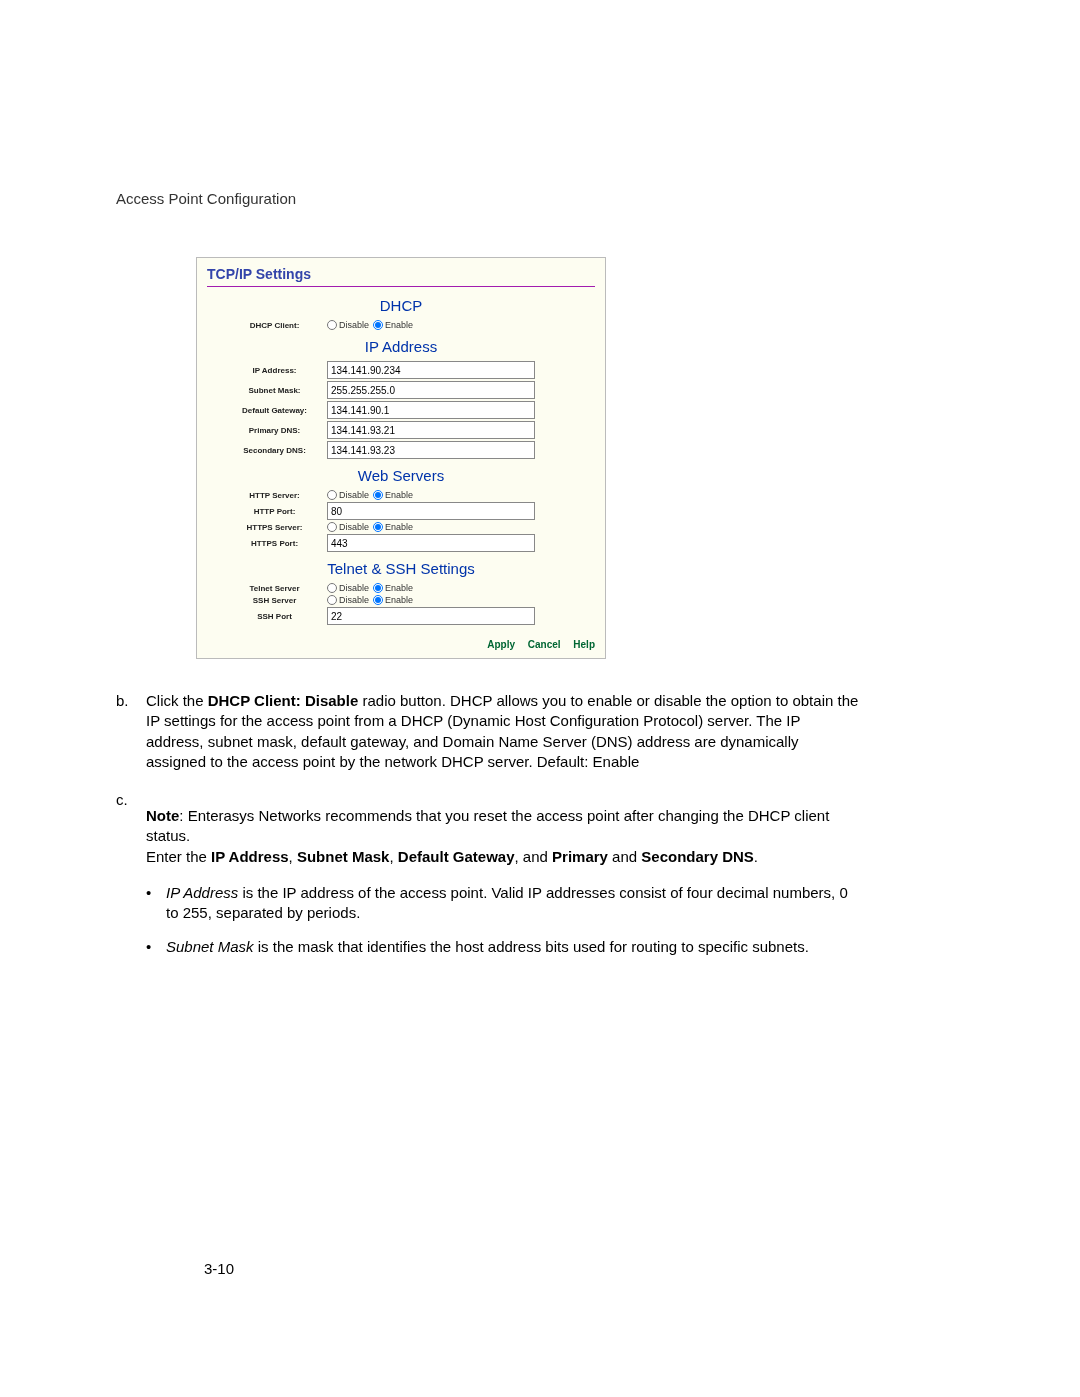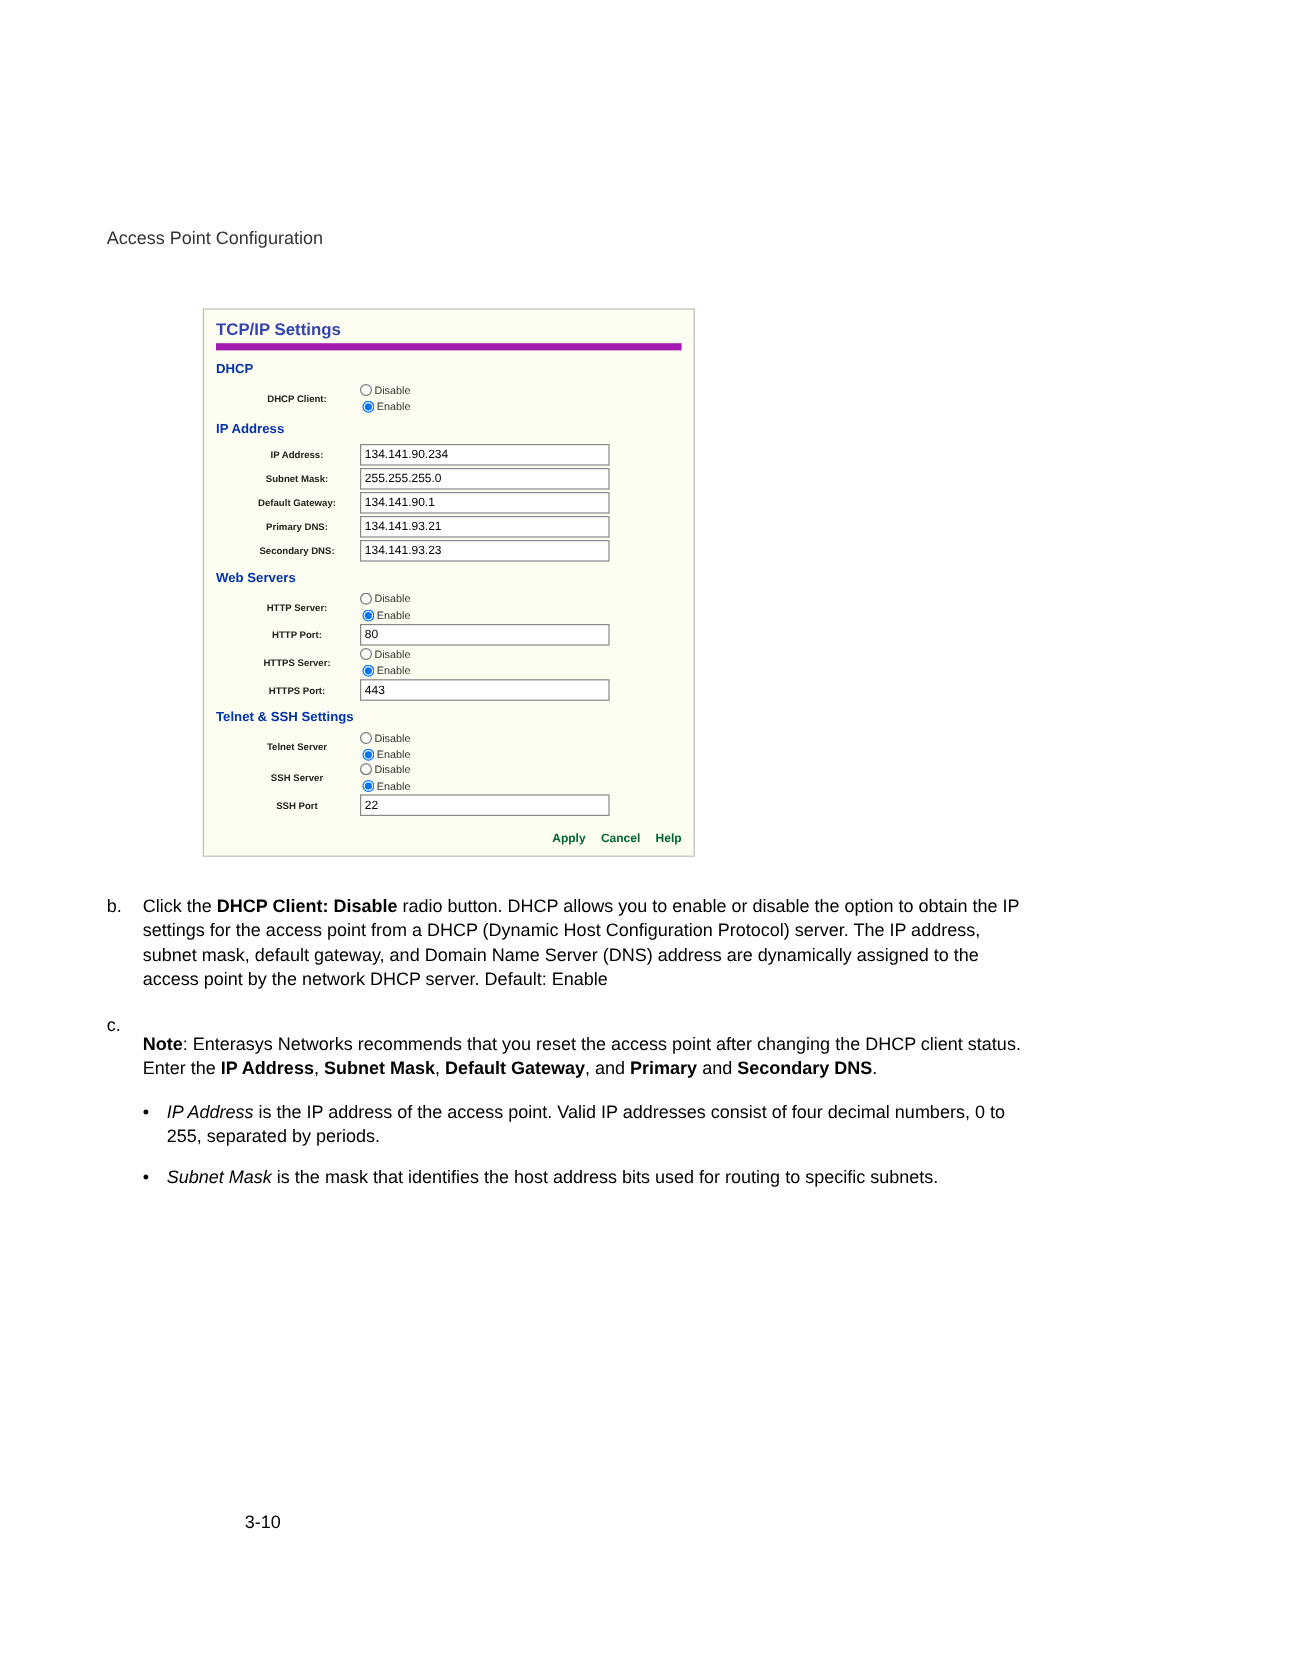--- a/index.html
+++ b/index.html
@@ -4,21 +4,21 @@
 <style>
   body {
     margin: 0;
     padding: 0;
     font-family: Arial, Helvetica, sans-serif;
     background: #fff;
     color: #000;
     width: 1080px;
   }
   .page {
-    padding: 190px 220px 120px 89px;
+    padding: 190px 220px 120px 116px;
     min-height: 1397px;
     box-sizing: border-box;
     position: relative;
   }
   .header-text {
     font-size: 15px;
     color: #333;
     margin-bottom: 50px;
   }
   .screenshot-panel {
@@ -28,30 +28,31 @@
     background: #fdfdf1;
     padding: 8px 10px 8px 10px;
     box-sizing: border-box;
     font-size: 10px;
     color: #222;
   }
   .panel-title {
     color: #3344aa;
     font-weight: bold;
     font-size: 14px;
-    border-bottom: 6px solid #a21caf;
+    border-bottom: 1px solid #a21caf;
     padding-bottom: 4px;
     margin-bottom: 10px;
   }
   .section-label {
     color: #0033aa;
-    font-weight: bold;
-    font-size: 11px;
+    font-weight: normal;
+    font-size: 15px;
     margin-top: 8px;
     margin-bottom: 6px;
+    text-align: center;
   }
   .field-row {
     display: flex;
     align-items: center;
     margin-bottom: 2px;
   }
   .field-label {
     font-weight: bold;
     font-size: 8px;
     width: 95px;
@@ -64,25 +65,24 @@
     border: 1px solid #888;
     background: #fff;
     font-size: 10px;
     padding: 1px 3px;
     width: 200px;
     height: 14px;
     box-sizing: content-box;
   }
   .radio-group {
     display: flex;
-    align-items: flex-end;
+    align-items: center;
     gap: 4px;
     font-size: 9px;
     color: #333;
-    flex-direction: column;
   }
   .radio-group label {
     display: flex;
     align-items: center;
     gap: 2px;
   }
   .radio-group input[type="radio"] {
     margin: 0;
     width: 10px;
     height: 10px;

